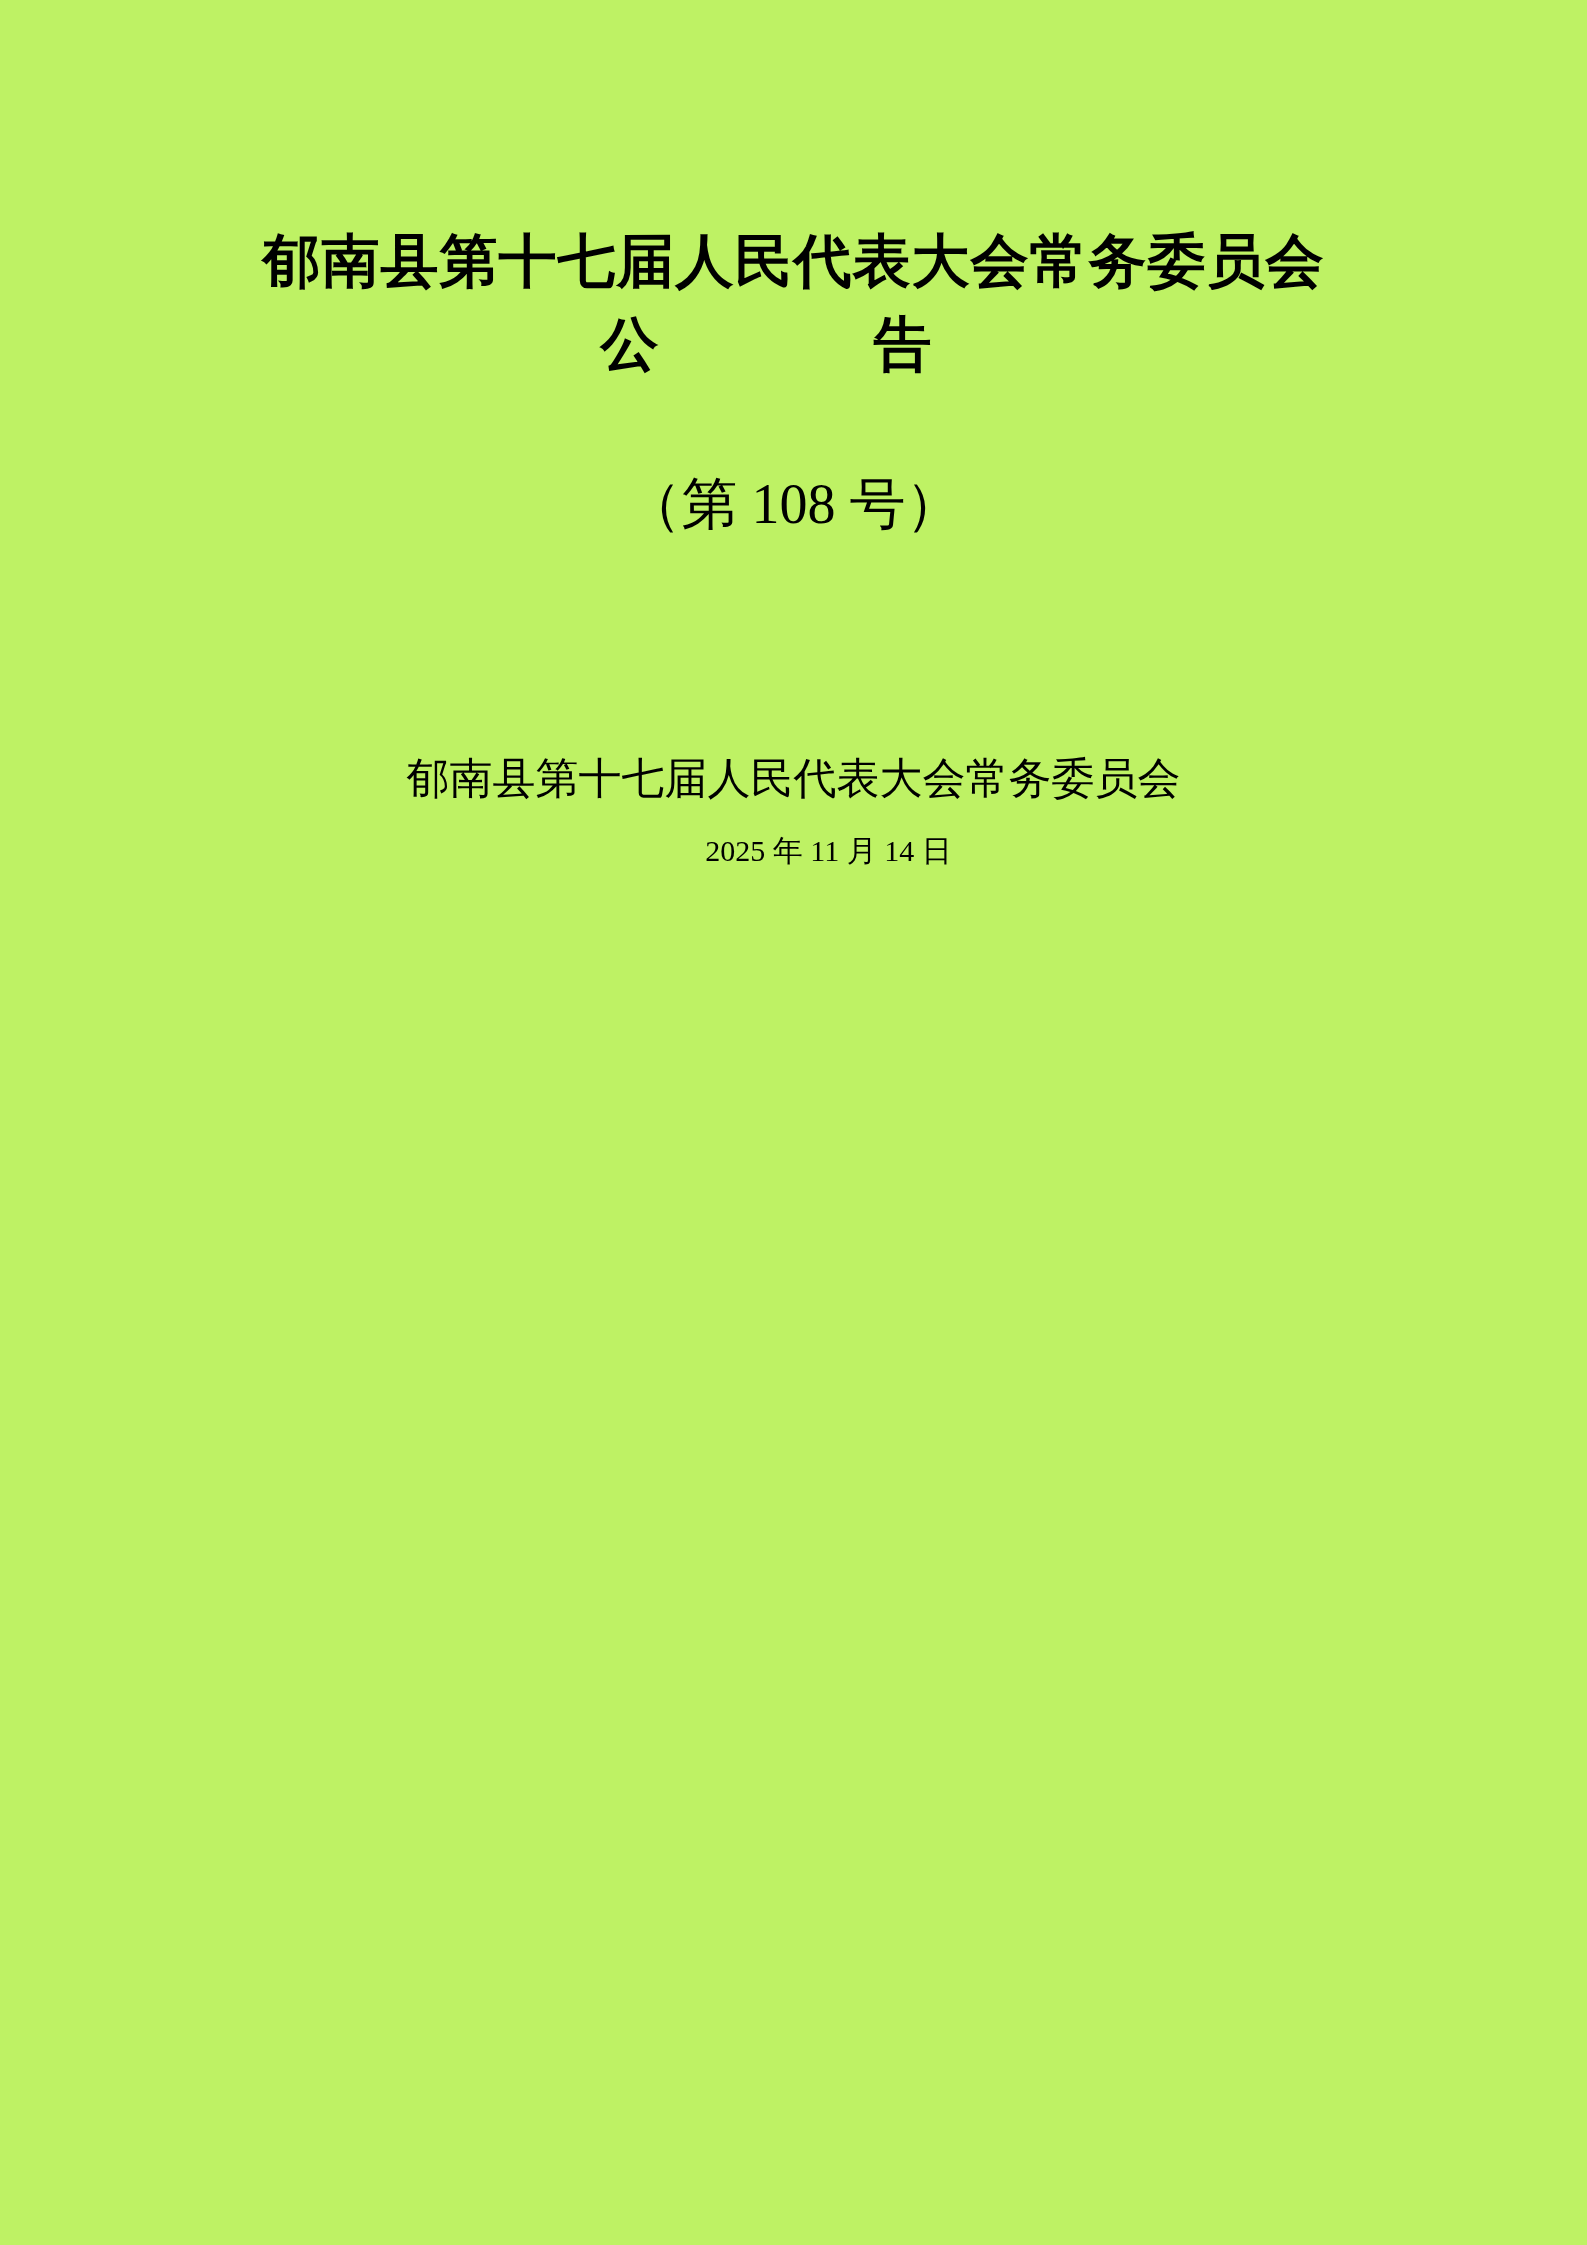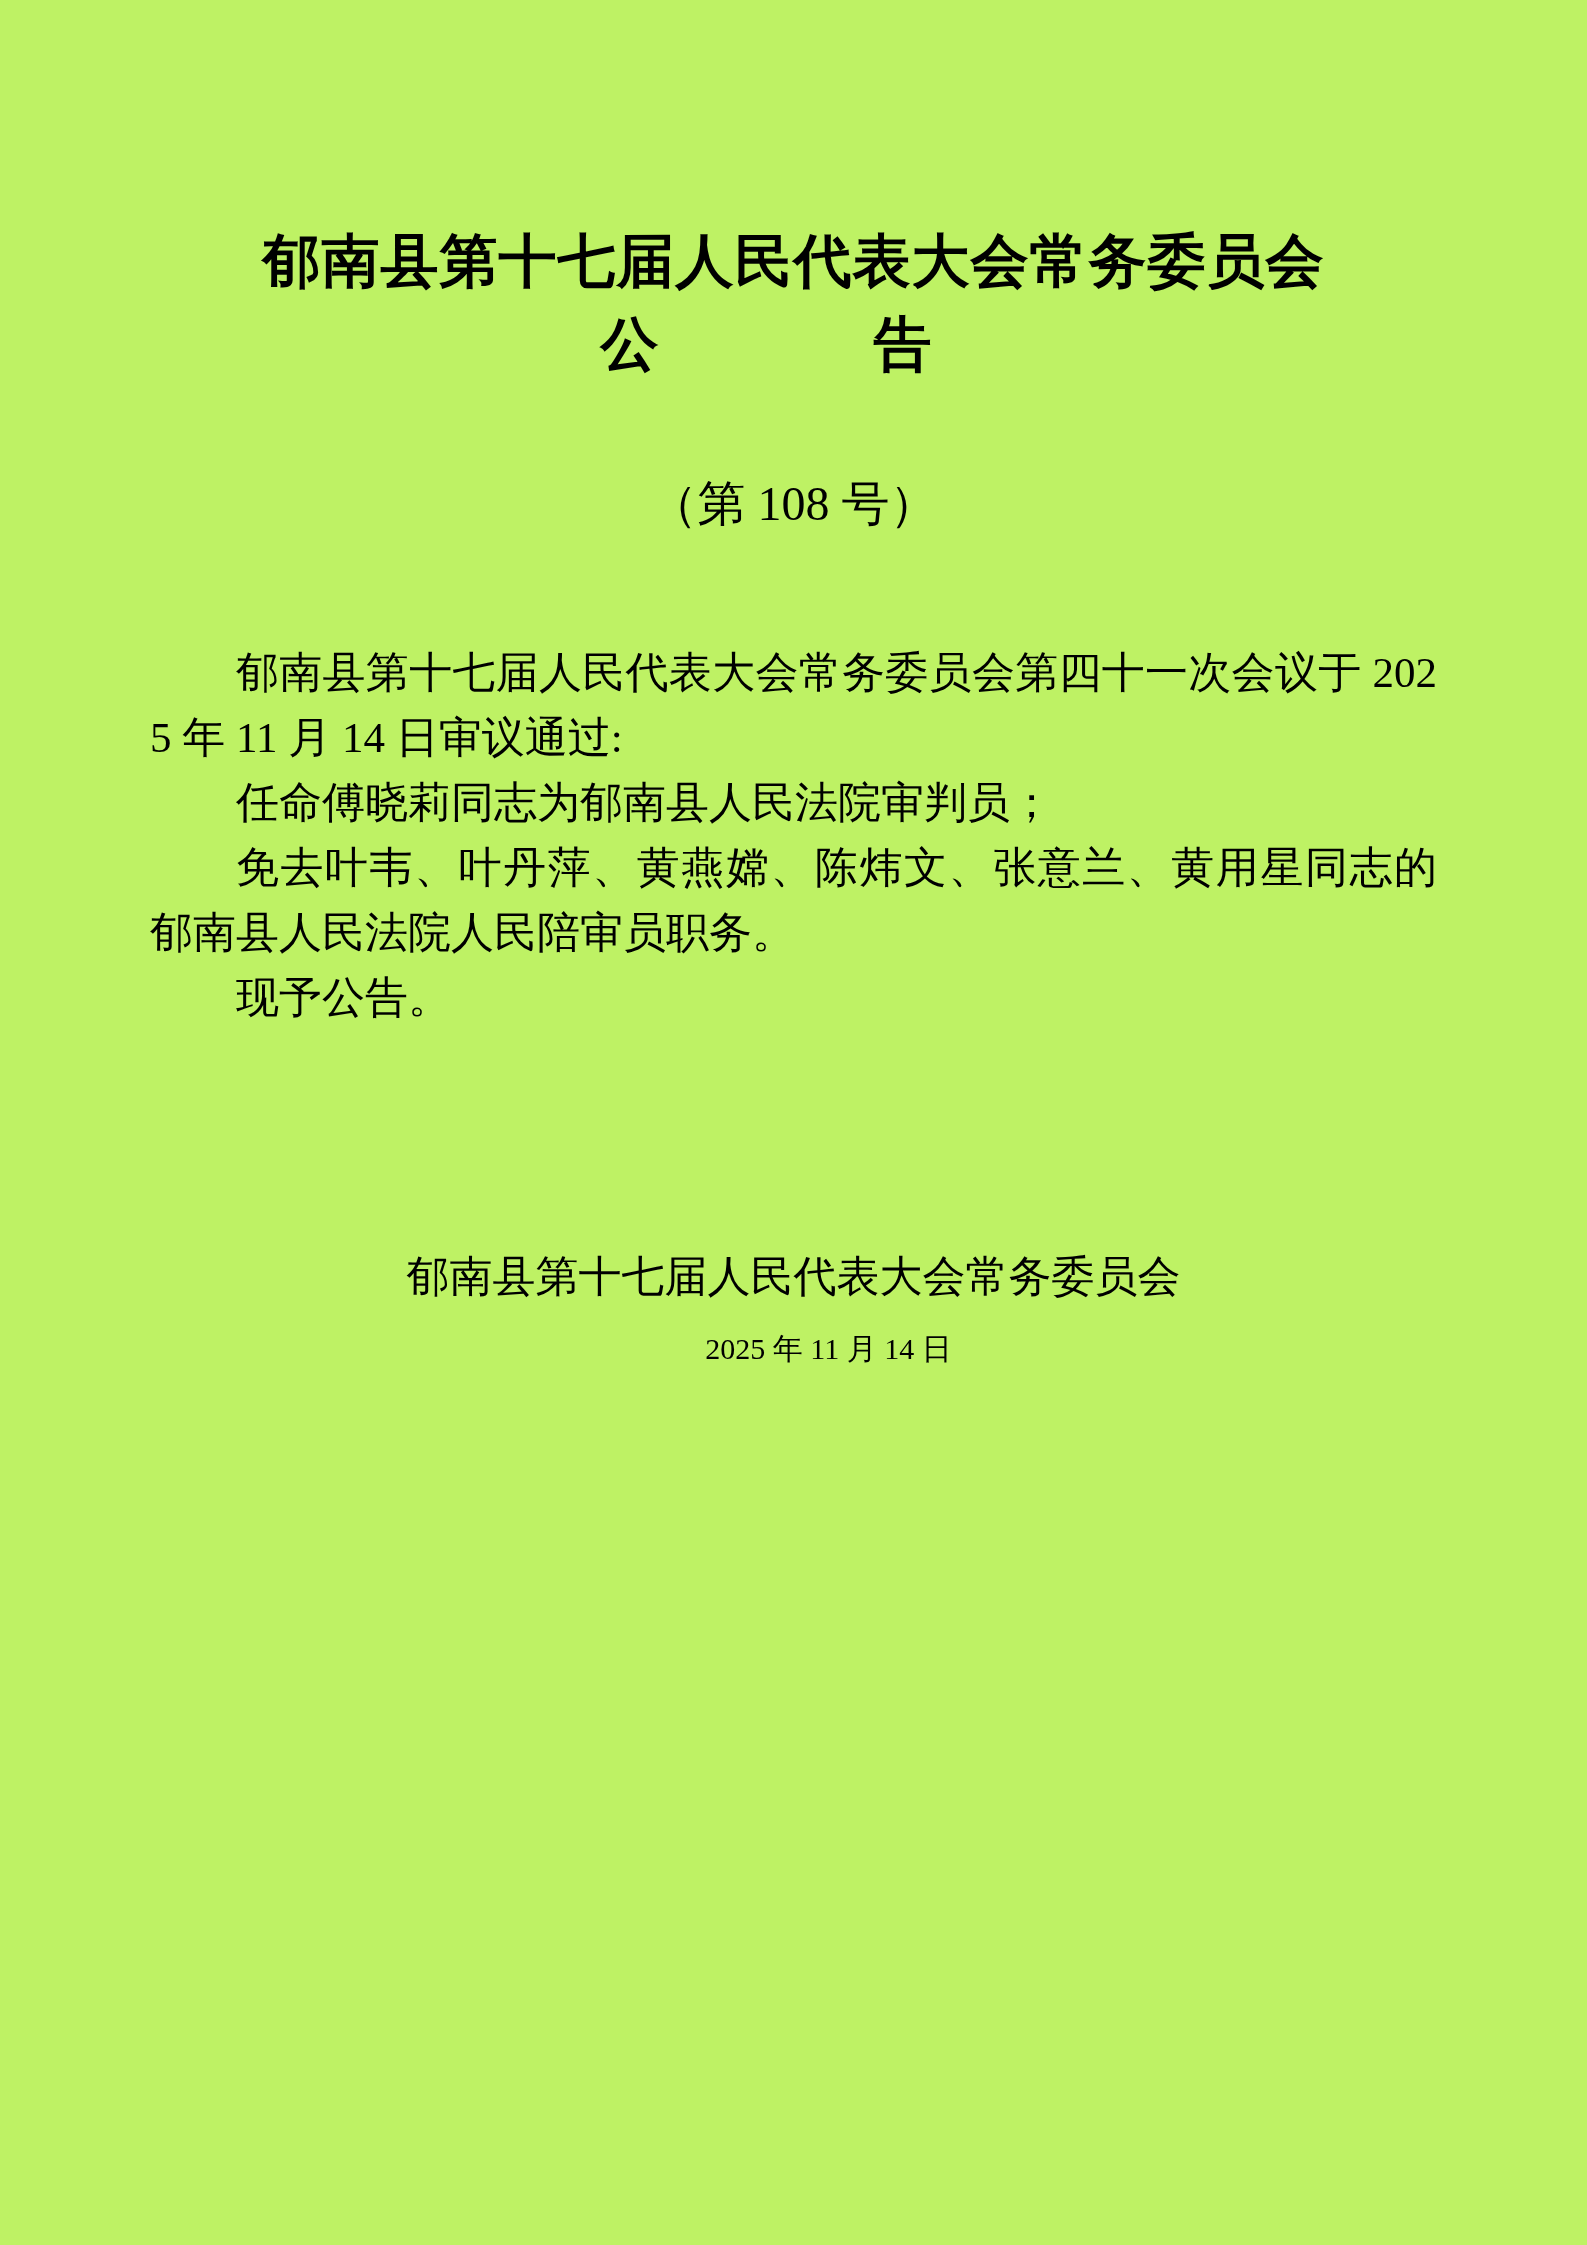--- a/index.html
+++ b/index.html
@@ -39,21 +39,21 @@
     gap: 215px;
     font-size: 58px;
     font-weight: bold;
     line-height: 86px;
     margin: 0 0 0 -55px; 
   }
   
   .doc-number {
     margin-top: 88px;
     text-align: center;
-    font-size: 48px;
+    font-size: 56px;
     line-height: 56px;
     font-weight: normal;
   }
   
   .body-text {
     margin-top: 108px;
   }
   .body-text p {
     margin: 0;
     font-size: 43px;
@@ -91,25 +91,19 @@
   <div class="title-block">
     <h1 class="title-line1">郁南县第十七届人民代表大会常务委员会</h1>
     <h1 class="title-line2">
       <span>公</span>
       <span>告</span>
     </h1>
   </div>
 
   <div class="doc-number">（第 108 号）</div>
 
-  <div class="body-text">
-    <p>郁南县第十七届人民代表大会常务委员会第四十一次会议于 2025 年 11 月 14 日审议通过:</p>
-    <p>任命傅晓莉同志为郁南县人民法院审判员；</p>
-    <p>免去叶韦、叶丹萍、黄燕嫦、陈炜文、张意兰、黄用星同志的郁南县人民法院人民陪审员职务。</p>
-    <p>现予公告。</p>
-  </div>
 
   <div class="signature-block">
     <p class="signature-org">郁南县第十七届人民代表大会常务委员会</p>
     <p class="signature-date">2025 年 11 月 14 日</p>
   </div>
 
 </div>
 
 </body></html>

